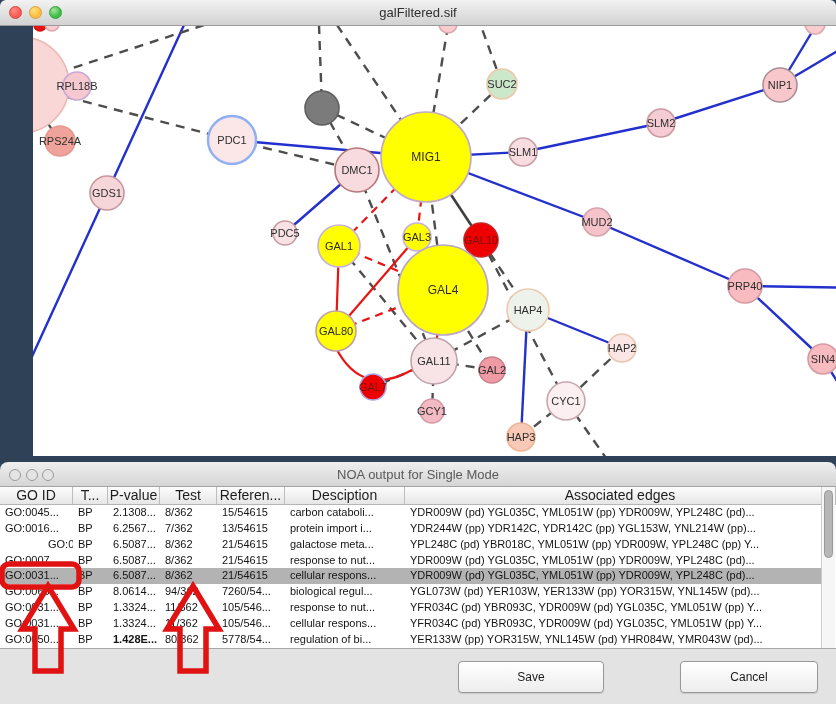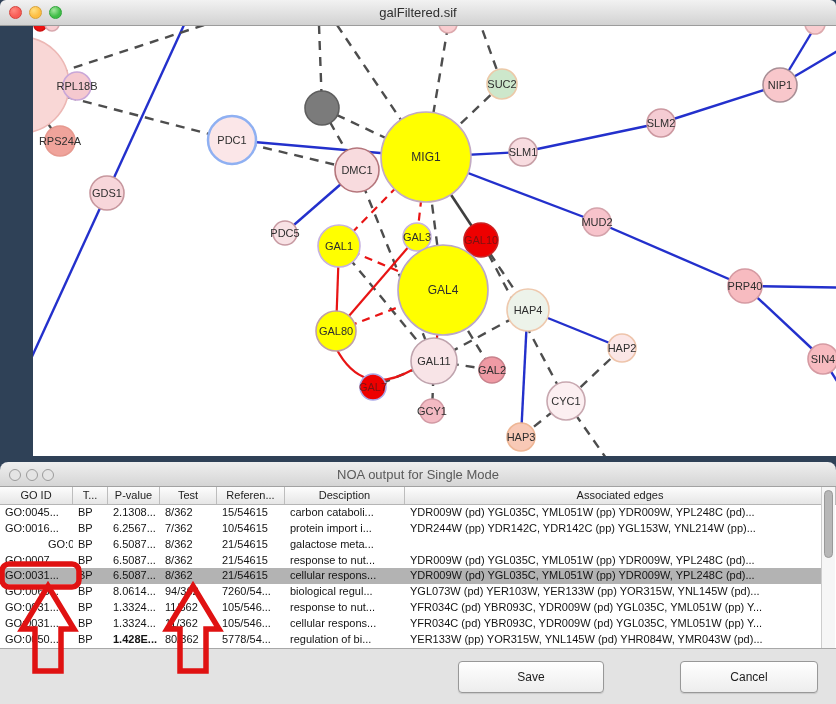--- a/index.html
+++ b/index.html
@@ -47,21 +47,21 @@
     position:absolute;left:0;right:0;top:5px;text-align:center;
     font-size:13px;color:#5a5a5a;
   }
   .gray-dot{position:absolute;top:7px;width:12px;height:12px;border-radius:50%;
     background:#e4e4e4;border:1px solid #9a9a9a;box-sizing:border-box;}
   .gd1{left:9px}.gd2{left:26px}.gd3{left:42px}
   
   .noa-table{position:absolute;left:0;top:25px;width:836px;height:161px;background:#ffffff;}
   .thead{display:flex;height:18px;background:linear-gradient(#fdfdfd,#e6e6e6);
     border-bottom:1px solid #b5b5b5;box-sizing:border-box;}
-  .th{font-size:11px;color:#1d1d1d;text-align:center;line-height:17px;
+  .th{font-size:14px;color:#1d1d1d;text-align:center;line-height:17px;
     border-right:1px solid #bdbdbd;box-sizing:border-box;overflow:hidden;white-space:nowrap;}
   .tbody{position:absolute;left:0;top:18px;right:15px;bottom:0;overflow:hidden;}
   .tr{display:flex;height:15.85px;line-height:15.85px;background:#ffffff;}
   .tr.selected{background:#b3b3b3;}
   .td{font-size:11px;color:#141414;padding-left:5px;box-sizing:border-box;
     overflow:hidden;white-space:nowrap;}
   .scrollbar{position:absolute;right:1px;top:0;width:14px;height:161px;
     background:#f6f6f6;border-left:1px solid #cdcdcd;box-sizing:border-box;}
   .scroll-thumb{position:absolute;left:2px;top:3px;width:9px;height:68px;
     border-radius:6px;background:#b7b7b7;border:1px solid #999;box-sizing:border-box;}
@@ -235,31 +235,32 @@
           <div class="td" style="width: 57px;">8/362</div>
           <div class="td" style="width: 68px;">15/54615</div>
           <div class="td" style="width: 120px;">carbon cataboli...</div>
           <div class="td" style="width: auto; flex: 1 1 0%;">YDR009W (pd) YGL035C, YML051W (pp) YDR009W, YPL248C (pd)...</div>
         </div>
         <div class="tr">
           <div class="td" style="width: 73px;">GO:0016...</div>
           <div class="td" style="width: 35px;">BP</div>
           <div class="td" style="width: 52px;">6.2567...</div>
           <div class="td" style="width: 57px;">7/362</div>
-          <div class="td" style="width: 68px;">10/54615</div>
+          <div class="td" style="width: 68px;">13/54615</div>
           <div class="td" style="width: 120px;">protein import i...</div>
           <div class="td" style="width: auto; flex: 1 1 0%;">YDR244W (pp) YDR142C, YDR142C (pp) YGL153W, YNL214W (pp)...</div>
         </div>
         <div class="tr">
           <div class="td" style="width: 73px; padding-left: 48px;">GO:0006...</div>
           <div class="td" style="width: 35px;">BP</div>
           <div class="td" style="width: 52px;">6.5087...</div>
           <div class="td" style="width: 57px;">8/362</div>
           <div class="td" style="width: 68px;">21/54615</div>
           <div class="td" style="width: 120px;">galactose meta...</div>
+          <div class="td" style="width: auto; flex: 1 1 0%;">YPL248C (pd) YBR018C, YML051W (pp) YDR009W, YPL248C (pp) Y...</div>
         </div>
         <div class="tr">
           <div class="td" style="width: 73px;">GO:0007...</div>
           <div class="td" style="width: 35px;">BP</div>
           <div class="td" style="width: 52px;">6.5087...</div>
           <div class="td" style="width: 57px;">8/362</div>
           <div class="td" style="width: 68px;">21/54615</div>
           <div class="td" style="width: 120px;">response to nut...</div>
           <div class="td" style="width: auto; flex: 1 1 0%;">YDR009W (pd) YGL035C, YML051W (pp) YDR009W, YPL248C (pd)...</div>
         </div>

